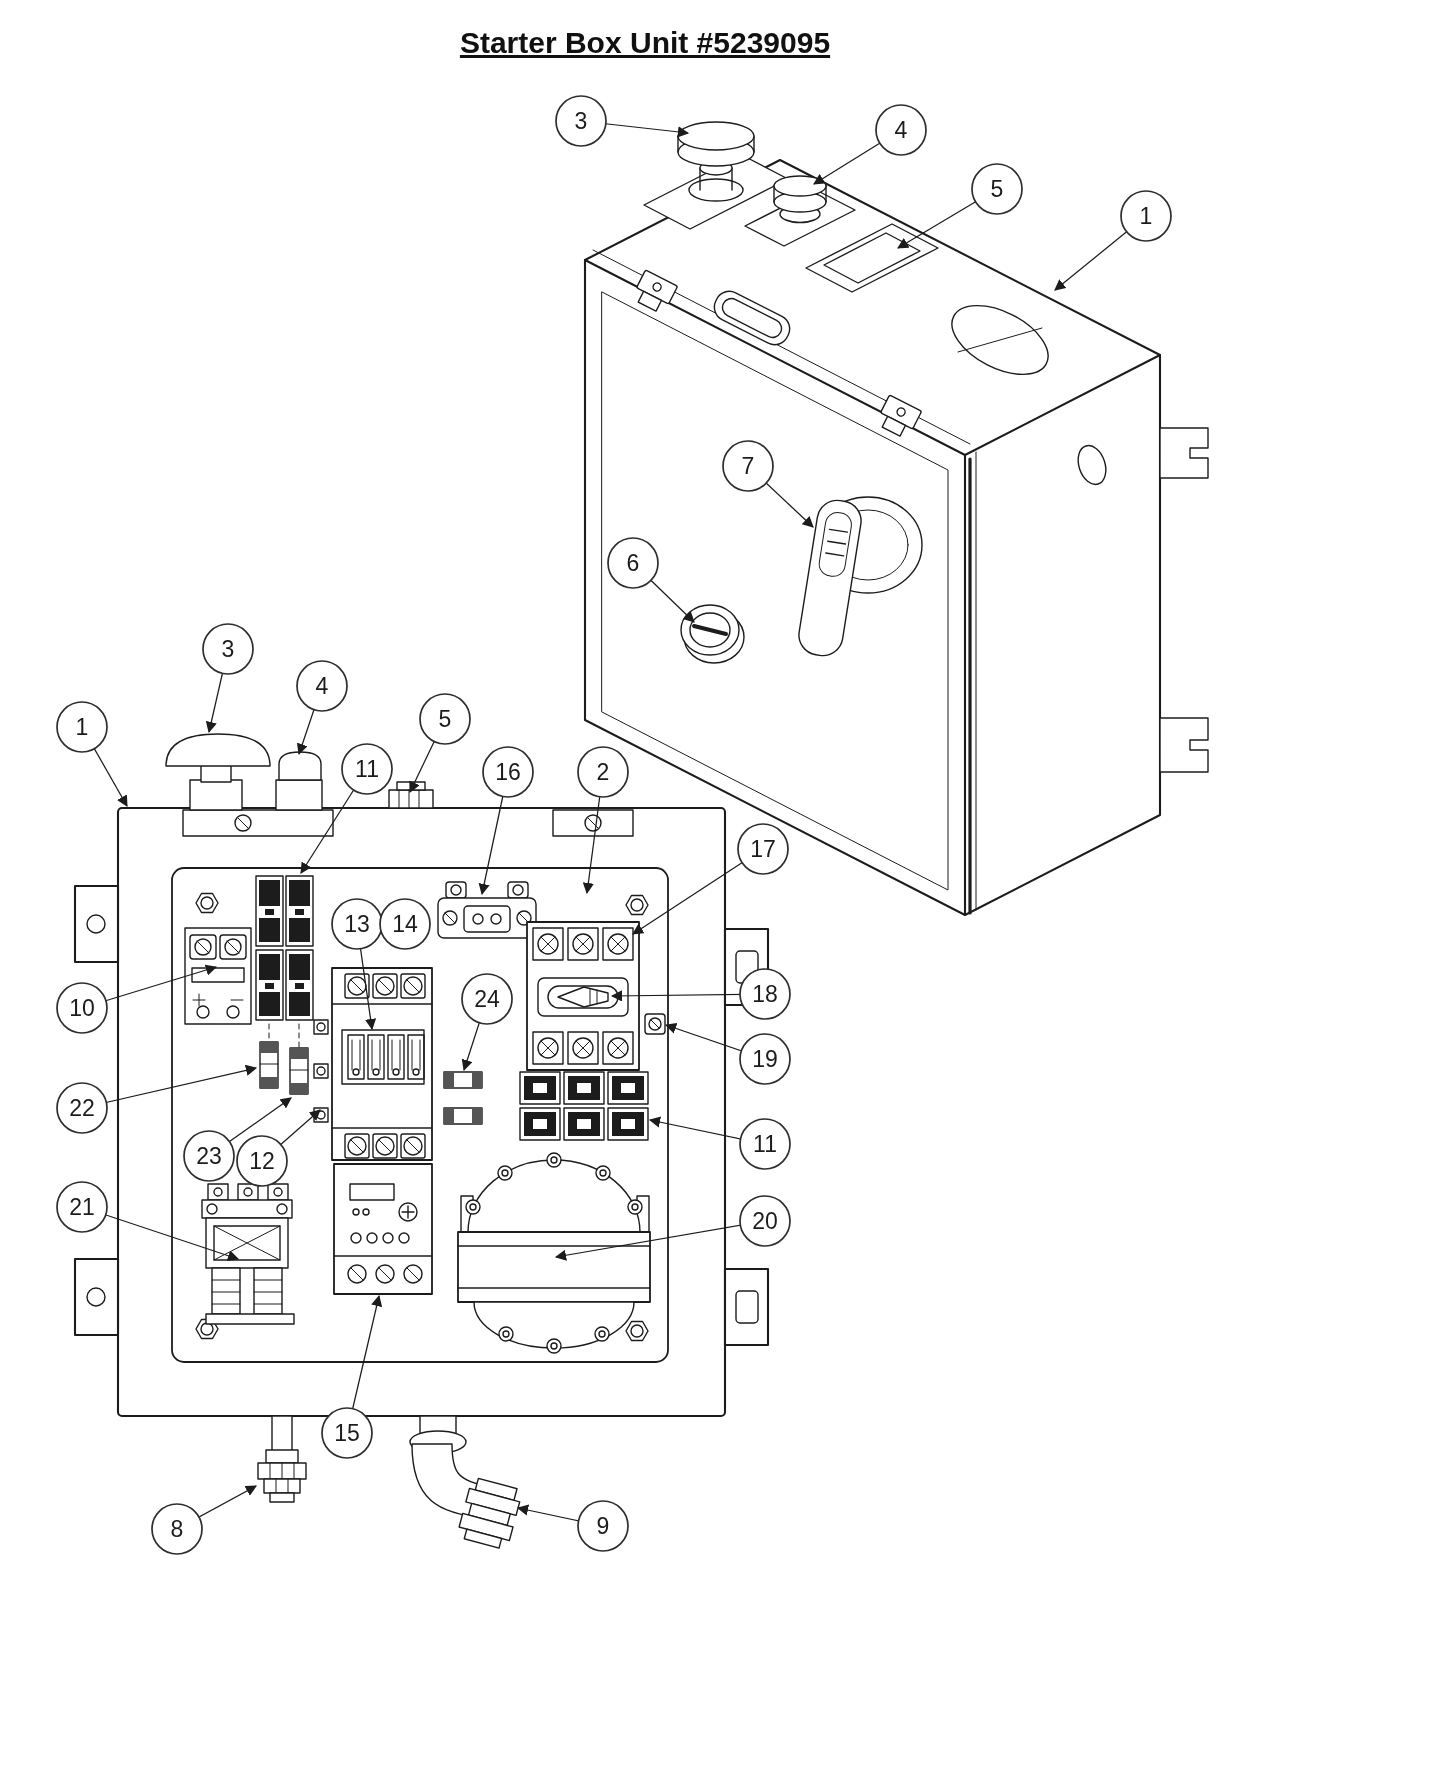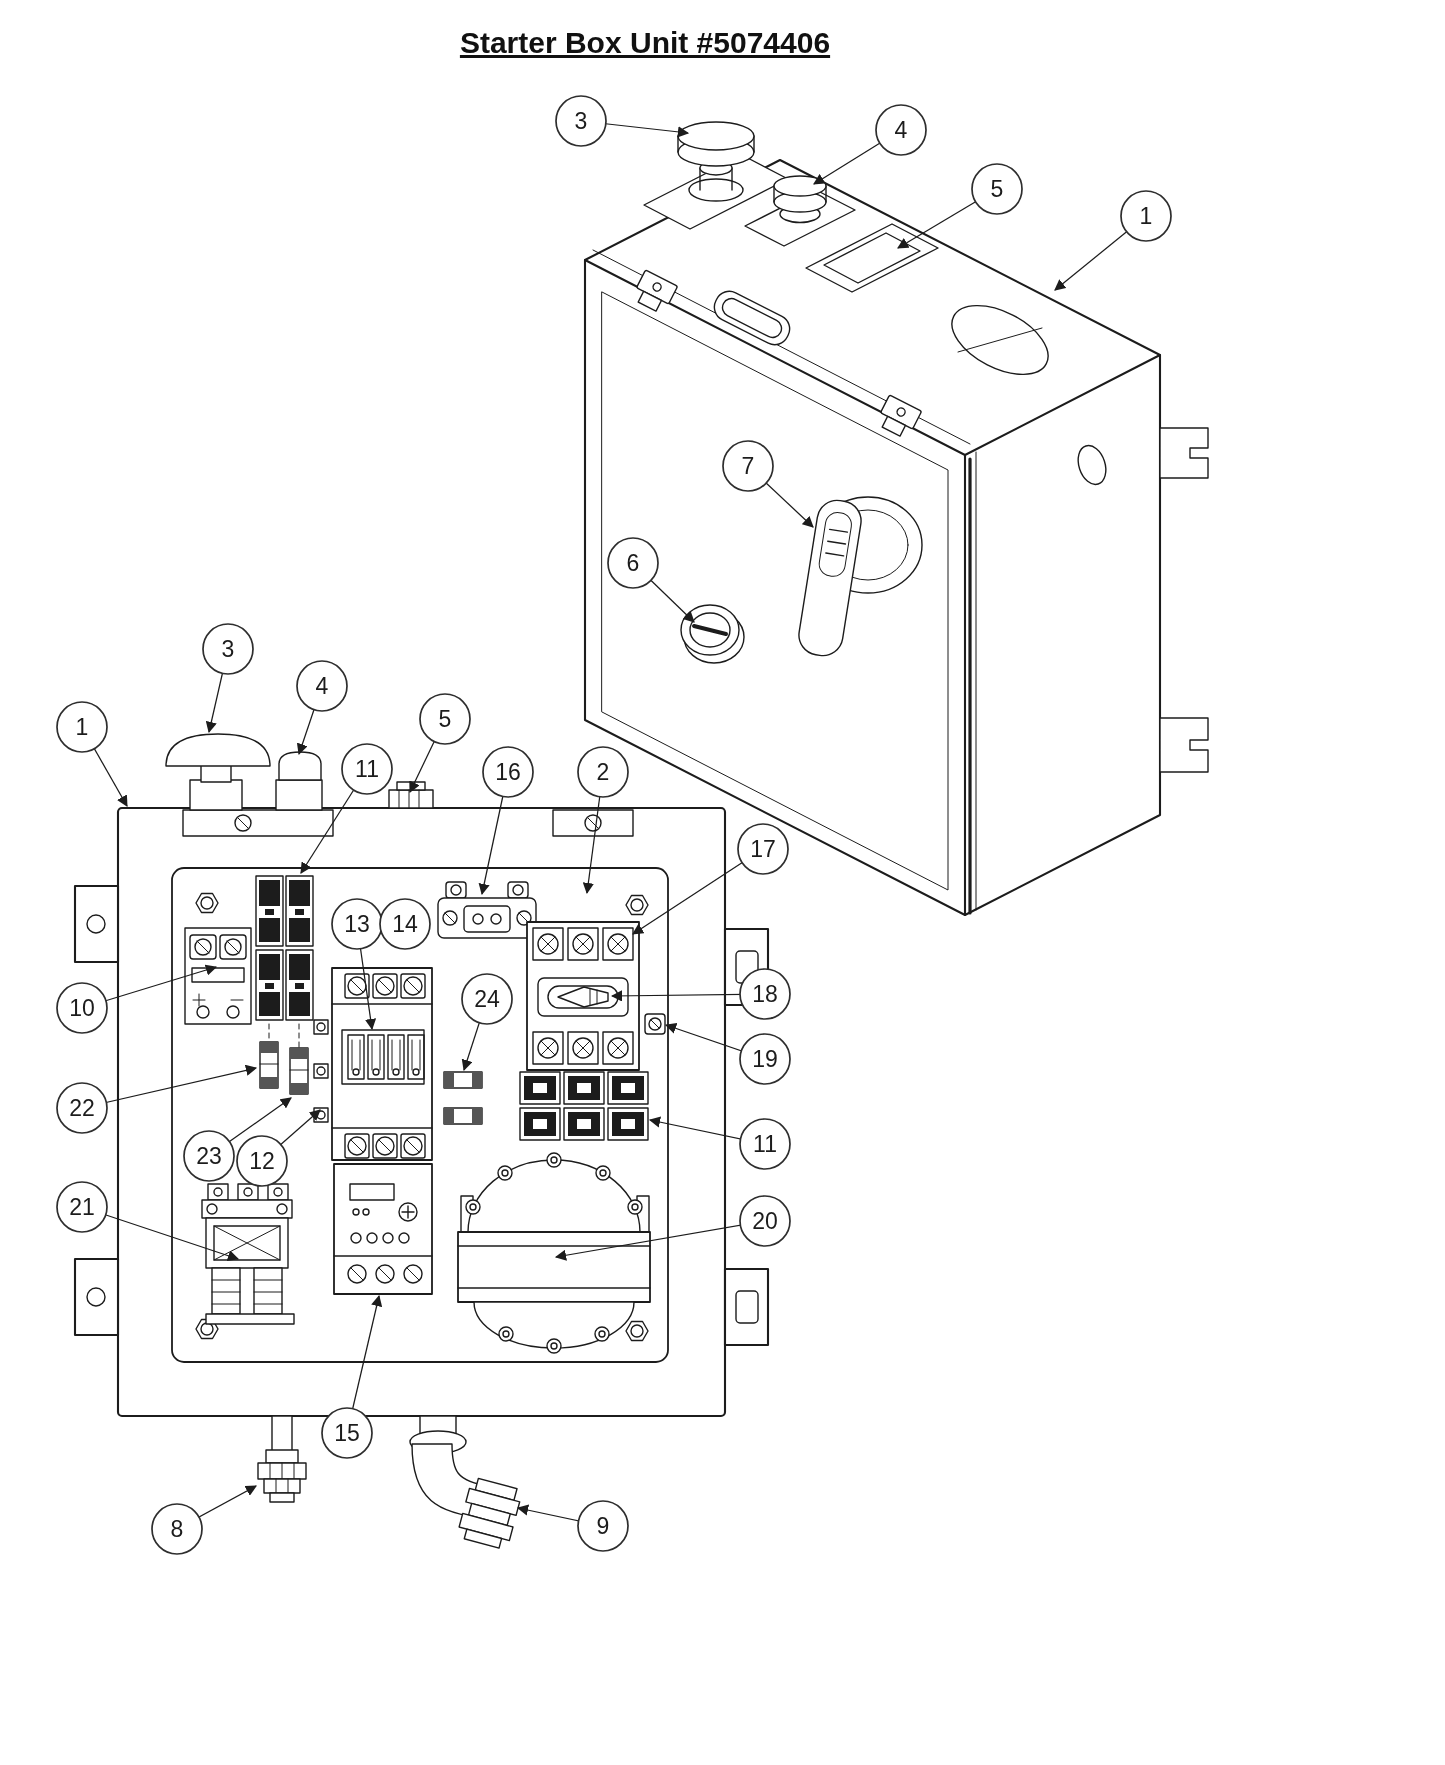--- a/index.html
+++ b/index.html
@@ -17,21 +17,21 @@
   svg .fg{fill:#555555;}
   svg .dash{stroke-dasharray:5 4;}
   .leader{stroke:#1c1c1c;stroke-width:1.25;fill:none;marker-end:url(#arrowhead);}
   .callout circle{fill:#ffffff;stroke:#2e2e2e;stroke-width:1.7;}
   .callout text{font-family:"Liberation Sans",sans-serif;font-size:23px;fill:#1c1c1c;text-anchor:middle;}
 </style>
 </head>
 <body>
 
 <div class="stage">
-  <div class="title">Starter Box Unit #5074406</div>
+  <div class="title">Starter Box Unit #5239095</div>
 
   <svg width="1445" height="1765" viewBox="0 0 1445 1765">
     <defs>
       <marker id="arrowhead" viewBox="0 0 10 10" refX="9" refY="5" markerWidth="9" markerHeight="9" orient="auto-start-reverse">
         <path d="M0,0 L10,5 L0,10 z" fill="#1c1c1c"></path>
       </marker>
     </defs>
 
     <g>
 

